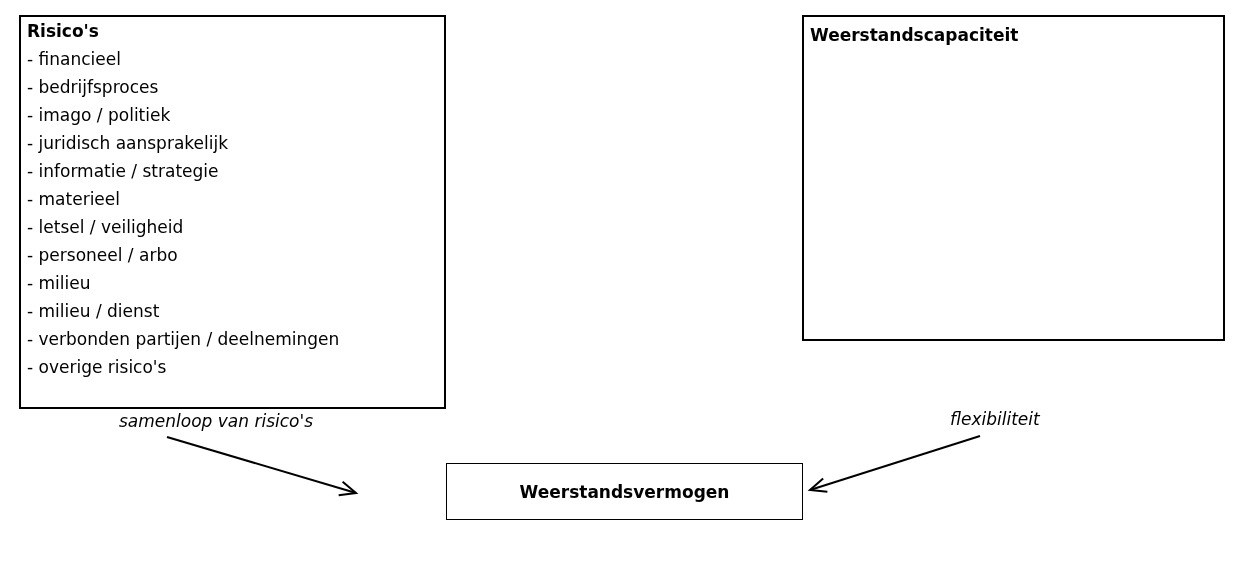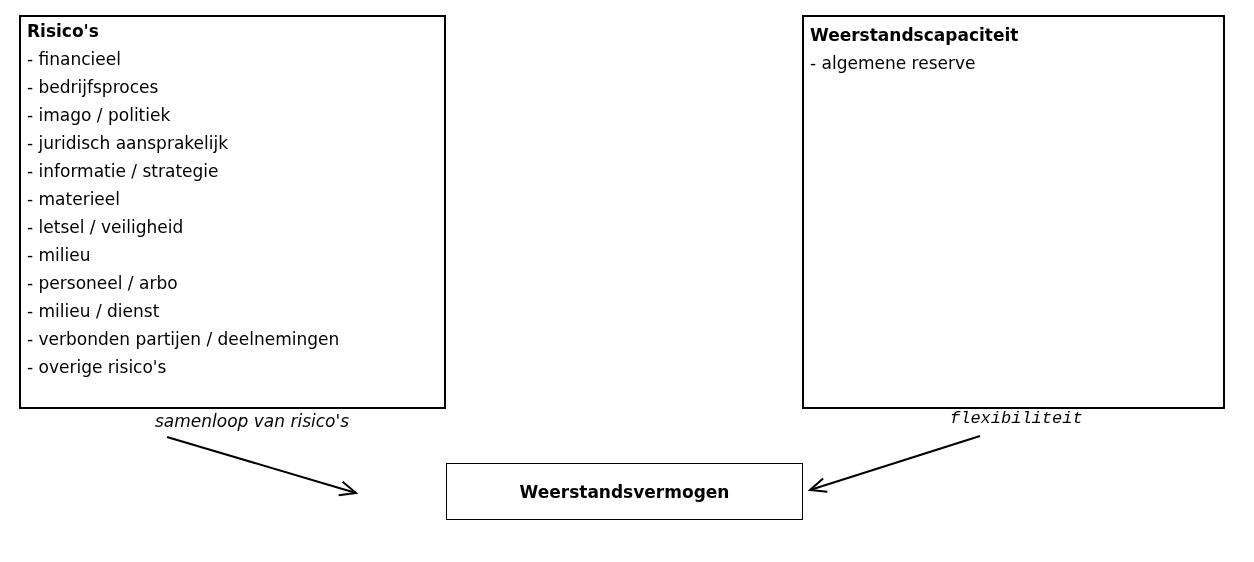--- a/index.html
+++ b/index.html
@@ -34,21 +34,21 @@
     left: 19px;
     top: 15px;
     width: 427px;
     height: 394px;
     padding: 0 6px;
   }
   .box-capacity {
     left: 802px;
     top: 15px;
     width: 423px;
-    height: 394px;
+    height: 326px;
     padding: 4px 6px;
   }
   .box-result {
     left: 446px;
     top: 463px;
     width: 357px;
     height: 57px;
     border-width: 1.5px;
     display: flex;
     align-items: center;
@@ -68,33 +68,32 @@
   .result-label {
     font-weight: bold;
     font-size: 17px;
     white-space: nowrap;
   }
   .arrow-label {
     position: absolute;
     font-style: italic;
     font-size: 17px;
     line-height: 22px;
-    text-align: right;
+    text-align: left;
     white-space: nowrap;
   }
   .label-samenloop {
     left: 119px;
     top: 410px;
     width: 230px;
   }
   .label-flexibiliteit {
     left: 950px;
     top: 408px;
     width: 125px;
-    font-family: Liberation Mono, monospace;
   }
 </style>
 </head>
 <body>
 
 <div class="canvas">
 
   <svg class="arrows-layer" viewBox="0 0 1254 562" xmlns="http://www.w3.org/2000/svg">
     <defs>
       <marker id="openArrow" markerUnits="userSpaceOnUse" markerWidth="22" markerHeight="18" refX="19" refY="9" orient="auto">
@@ -107,30 +106,29 @@
 
   <div class="box box-risks">
     <div class="box-title">Risico's</div>
     <div class="box-item">- financieel</div>
     <div class="box-item">- bedrijfsproces</div>
     <div class="box-item">- imago / politiek</div>
     <div class="box-item">- juridisch aansprakelijk</div>
     <div class="box-item">- informatie / strategie</div>
     <div class="box-item">- materieel</div>
     <div class="box-item">- letsel / veiligheid</div>
+    <div class="box-item">- personeel / arbo</div>
     <div class="box-item">- milieu</div>
-    <div class="box-item">- personeel / arbo</div>
     <div class="box-item">- milieu / dienst</div>
     <div class="box-item">- verbonden partijen / deelnemingen</div>
     <div class="box-item">- overige risico's</div>
   </div>
 
   <div class="box box-capacity">
     <div class="box-title">Weerstandscapaciteit</div>
-    <div class="box-item">- algemene reserve</div>
   </div>
 
   <div class="arrow-label label-samenloop">samenloop van risico's</div>
 
   <div class="arrow-label label-flexibiliteit">flexibiliteit</div>
 
   <div class="box box-result">
     <span class="result-label">Weerstandsvermogen</span>
   </div>
 

